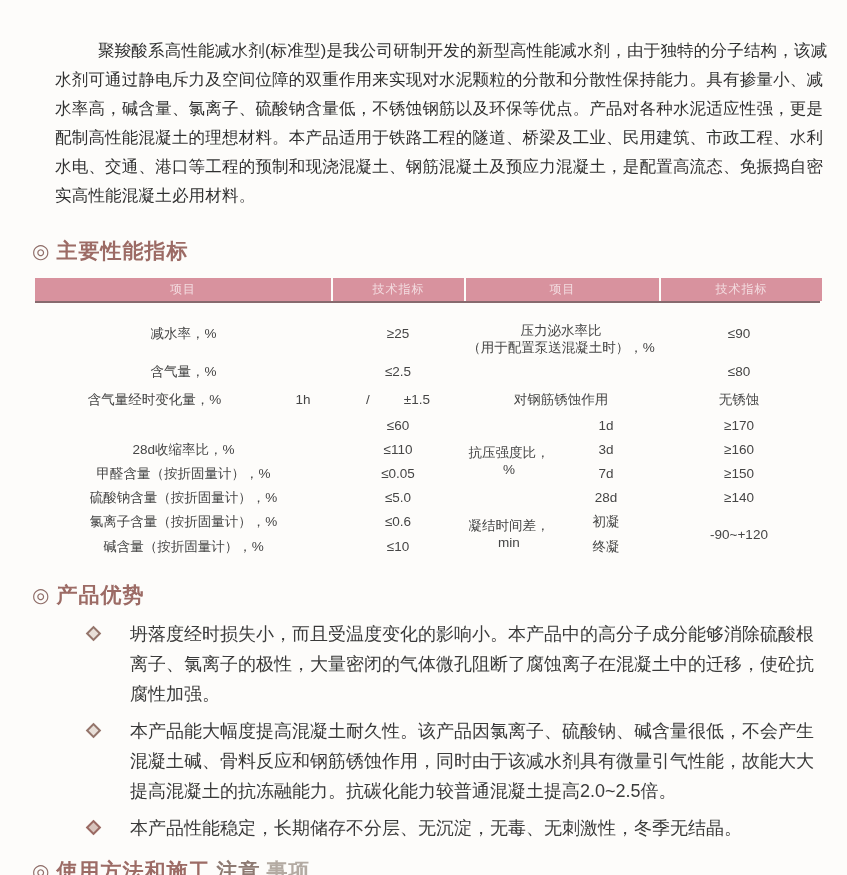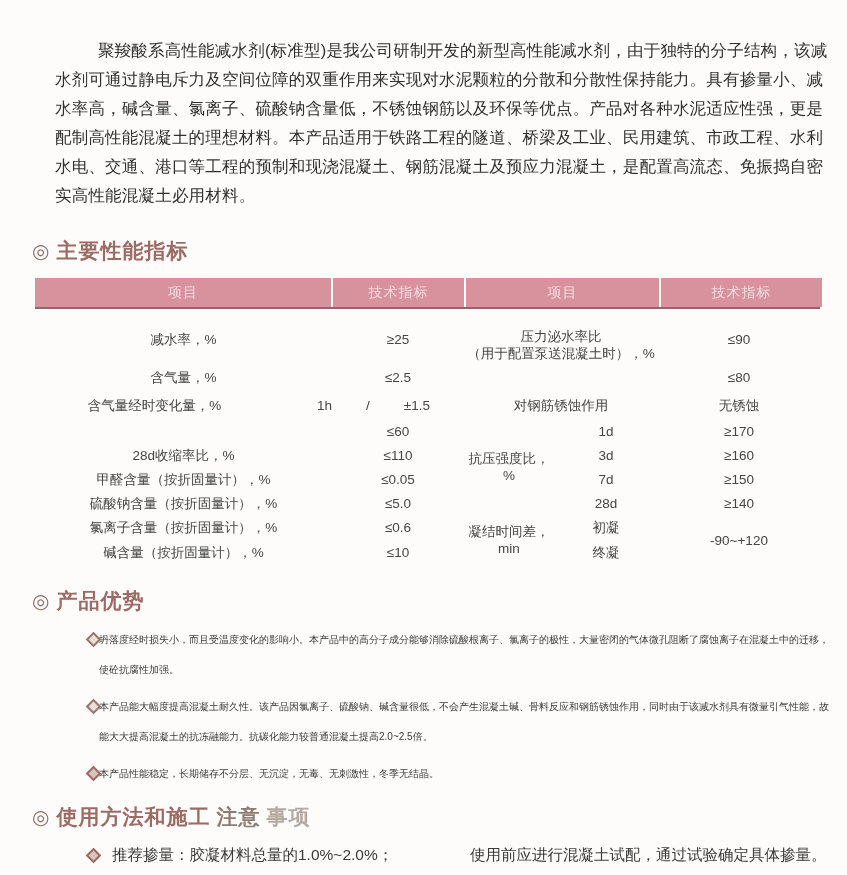--- a/index.html
+++ b/index.html
@@ -29,43 +29,43 @@
   .t-b{color:#8d7a72;}
   .t-c{color:#b3aaa2;}
 
   
   .tbl{margin-top:13px;margin-left:-20px;width:785px;}
   .thead{
     display:grid;grid-template-columns:296px 131px 193px 161px;gap:2px;
     border-bottom:2px solid #876a6e;
   }
   .thead .hcell{
-    background:#d8929e;color:#f3dce0;height:29px;
+    background:#d8929e;color:#f3dce0;height:23px;
     display:flex;align-items:center;justify-content:center;
-    font-size:14px;letter-spacing:1px;
+    font-size:12px;letter-spacing:1px;
   }
   .tbody{
     display:grid;
     grid-template-columns:297px 132px 90px 104px 162px;
     grid-template-rows:46px 30px 27px 24px 24px 24px 24px 24px 26px;
     font-size:13.5px;color:#454545;
     padding-top:7px;
   }
   .cell{display:flex;align-items:center;justify-content:center;text-align:center;line-height:17px;}
   .cell.split{justify-content:flex-start;}
   .cell.split .lbl{flex:1;text-align:center;}
-  .cell.split .sub{width:58px;text-align:right;}
+  .cell.split .sub{width:58px;text-align:center;}
   .cell.pair{justify-content:space-evenly;}
   .twolines{flex-direction:column;justify-content:flex-end;}
 
   
   .bullets{list-style:none;margin:10px 0 0 0;padding:0 0 0 33px;}
   .bullets li{
-    display:flex;gap:0;margin-bottom:7px;
-    font-size:10px;line-height:30px;color:#3a3a3a;
+    display:flex;gap:31px;margin-bottom:7px;
+    font-size:18px;line-height:30px;color:#3a3a3a;
   }
   .bullets .txt{flex:1;width:700px;}
   .diamond{
     flex:0 0 auto;width:7px;height:7px;margin-top:9px;
     border:2px solid #94756b;background:#e8dfd8;
     transform:rotate(45deg);display:inline-block;
   }
   .diamond.red{border-color:#9a6a63;background:#d8c4bd;}
 
   .usage-line{display:flex;gap:13px;padding-left:33px;margin-top:10px;

